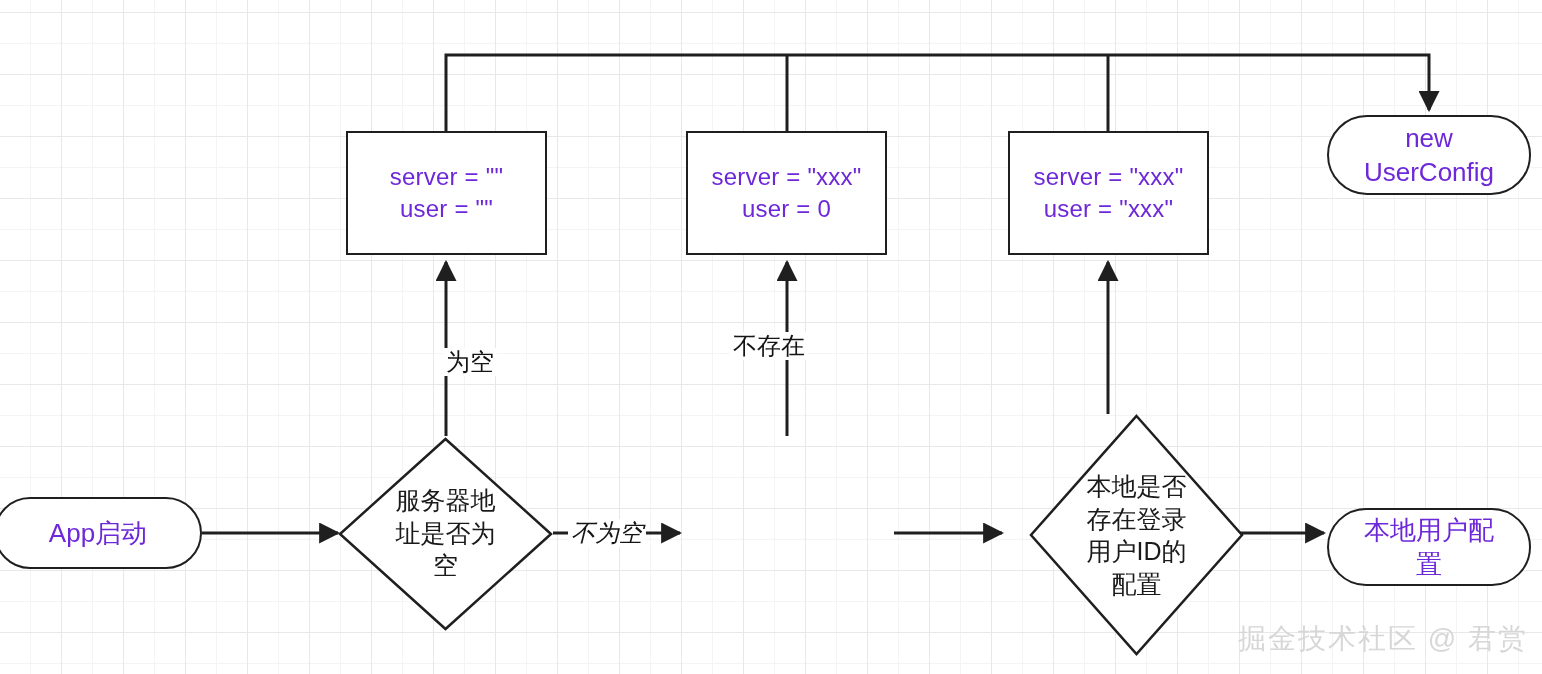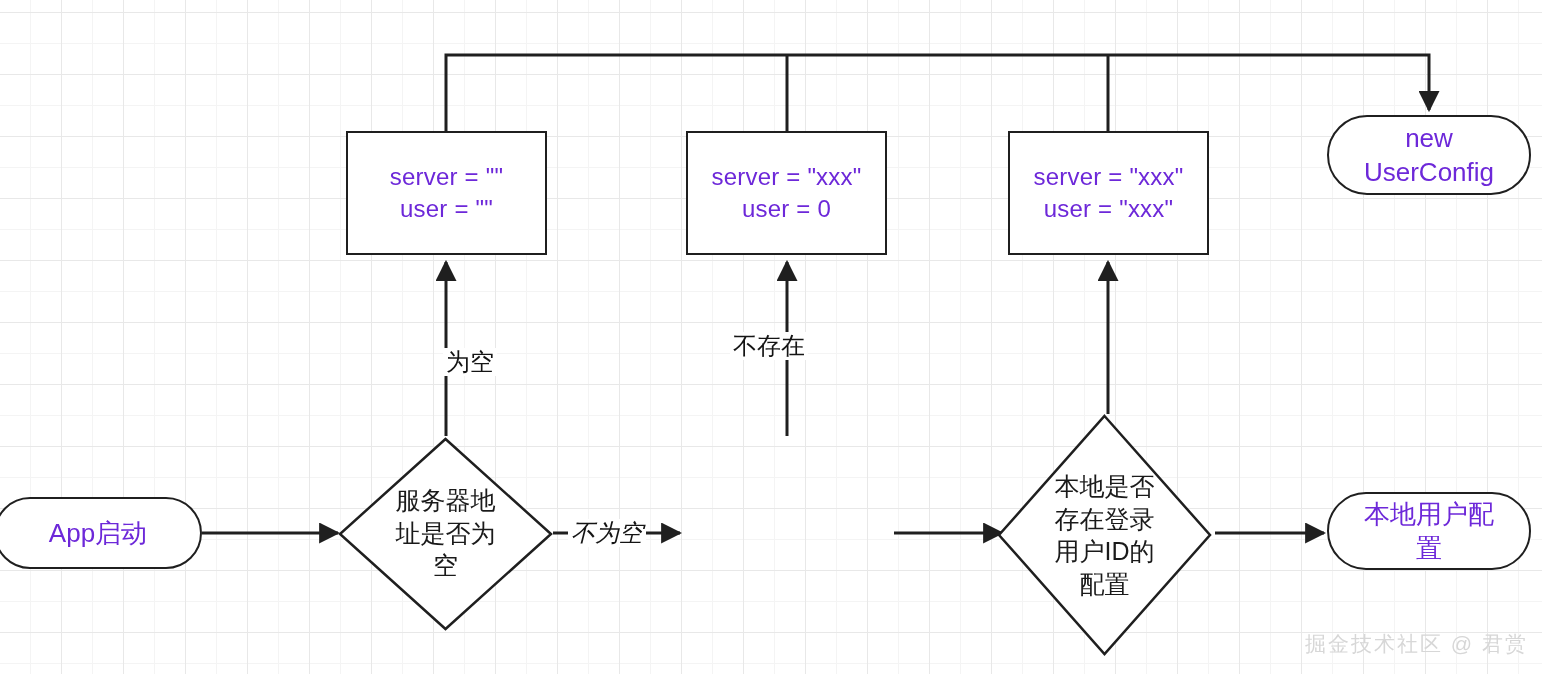--- a/index.html
+++ b/index.html
@@ -96,21 +96,21 @@
     color: #141414;
     font-size: 24px;
     line-height: 1;
     padding: 2px 3px;
     white-space: nowrap;
   }
   #watermark {
     position: absolute;
     right: 14px;
     bottom: 16px;
-    font-size: 21px;
+    font-size: 28px;
     color: #d7d7d7;
     letter-spacing: 2px;
     white-space: nowrap;
     user-select: none;
   }
 </style>
 </head>
 <body>
 
 <div id="canvas">
@@ -161,36 +161,36 @@
   <div class="node node-rect" style="left:1008px; top:131px; width:201px; height:124px;">
     <span class="node-label lbl-mono">server = "xxx"
 user = "xxx"</span>
   </div>
 
   <div class="node node-stadium" style="left:1327px; top:115px; width:204px; height:80px;">
     <span class="node-label lbl-stadium">new
 UserConfig</span>
   </div>
 
-  <div class="node node-stadium" style="left:1327px; top:492px; width:204px; height:78px;">
+  <div class="node node-stadium" style="left:1327px; top:508px; width:204px; height:78px;">
     <span class="node-label lbl-stadium">本地用户配
 置</span>
   </div>
 
   <div class="diamond-wrap" style="left:338px; top:437px; width:215px; height:194px;font-family:Liberation Serif, serif;">
     <svg class="diamond-svg" width="215" height="194" viewBox="0 0 215 194">
       <polygon points="107.5,2 213,97 107.5,192 2,97" fill="#ffffff" stroke="#1f1f1f" stroke-width="2.5"></polygon>
     </svg>
     <div class="diamond-text lbl-cjk">服务器地
 址是否为
 空</div>
   </div>
 
 
-  <div class="diamond-wrap" style="left:997px; top:414px; width:215px; height:242px;text-decoration:underline;">
+  <div class="diamond-wrap" style="left:1029px; top:414px; width:215px; height:242px;text-decoration:underline;">
     <svg class="diamond-svg" width="215" height="242" viewBox="0 0 215 242">
       <polygon points="107.5,2 213,121 107.5,240 2,121" fill="#ffffff" stroke="#1f1f1f" stroke-width="2.5"></polygon>
     </svg>
     <div class="diamond-text lbl-cjk">本地是否
 存在登录
 用户ID的
 配置</div>
   </div>
 
   <div class="edge-label" style="left:443px; top:348px;">为空</div>

